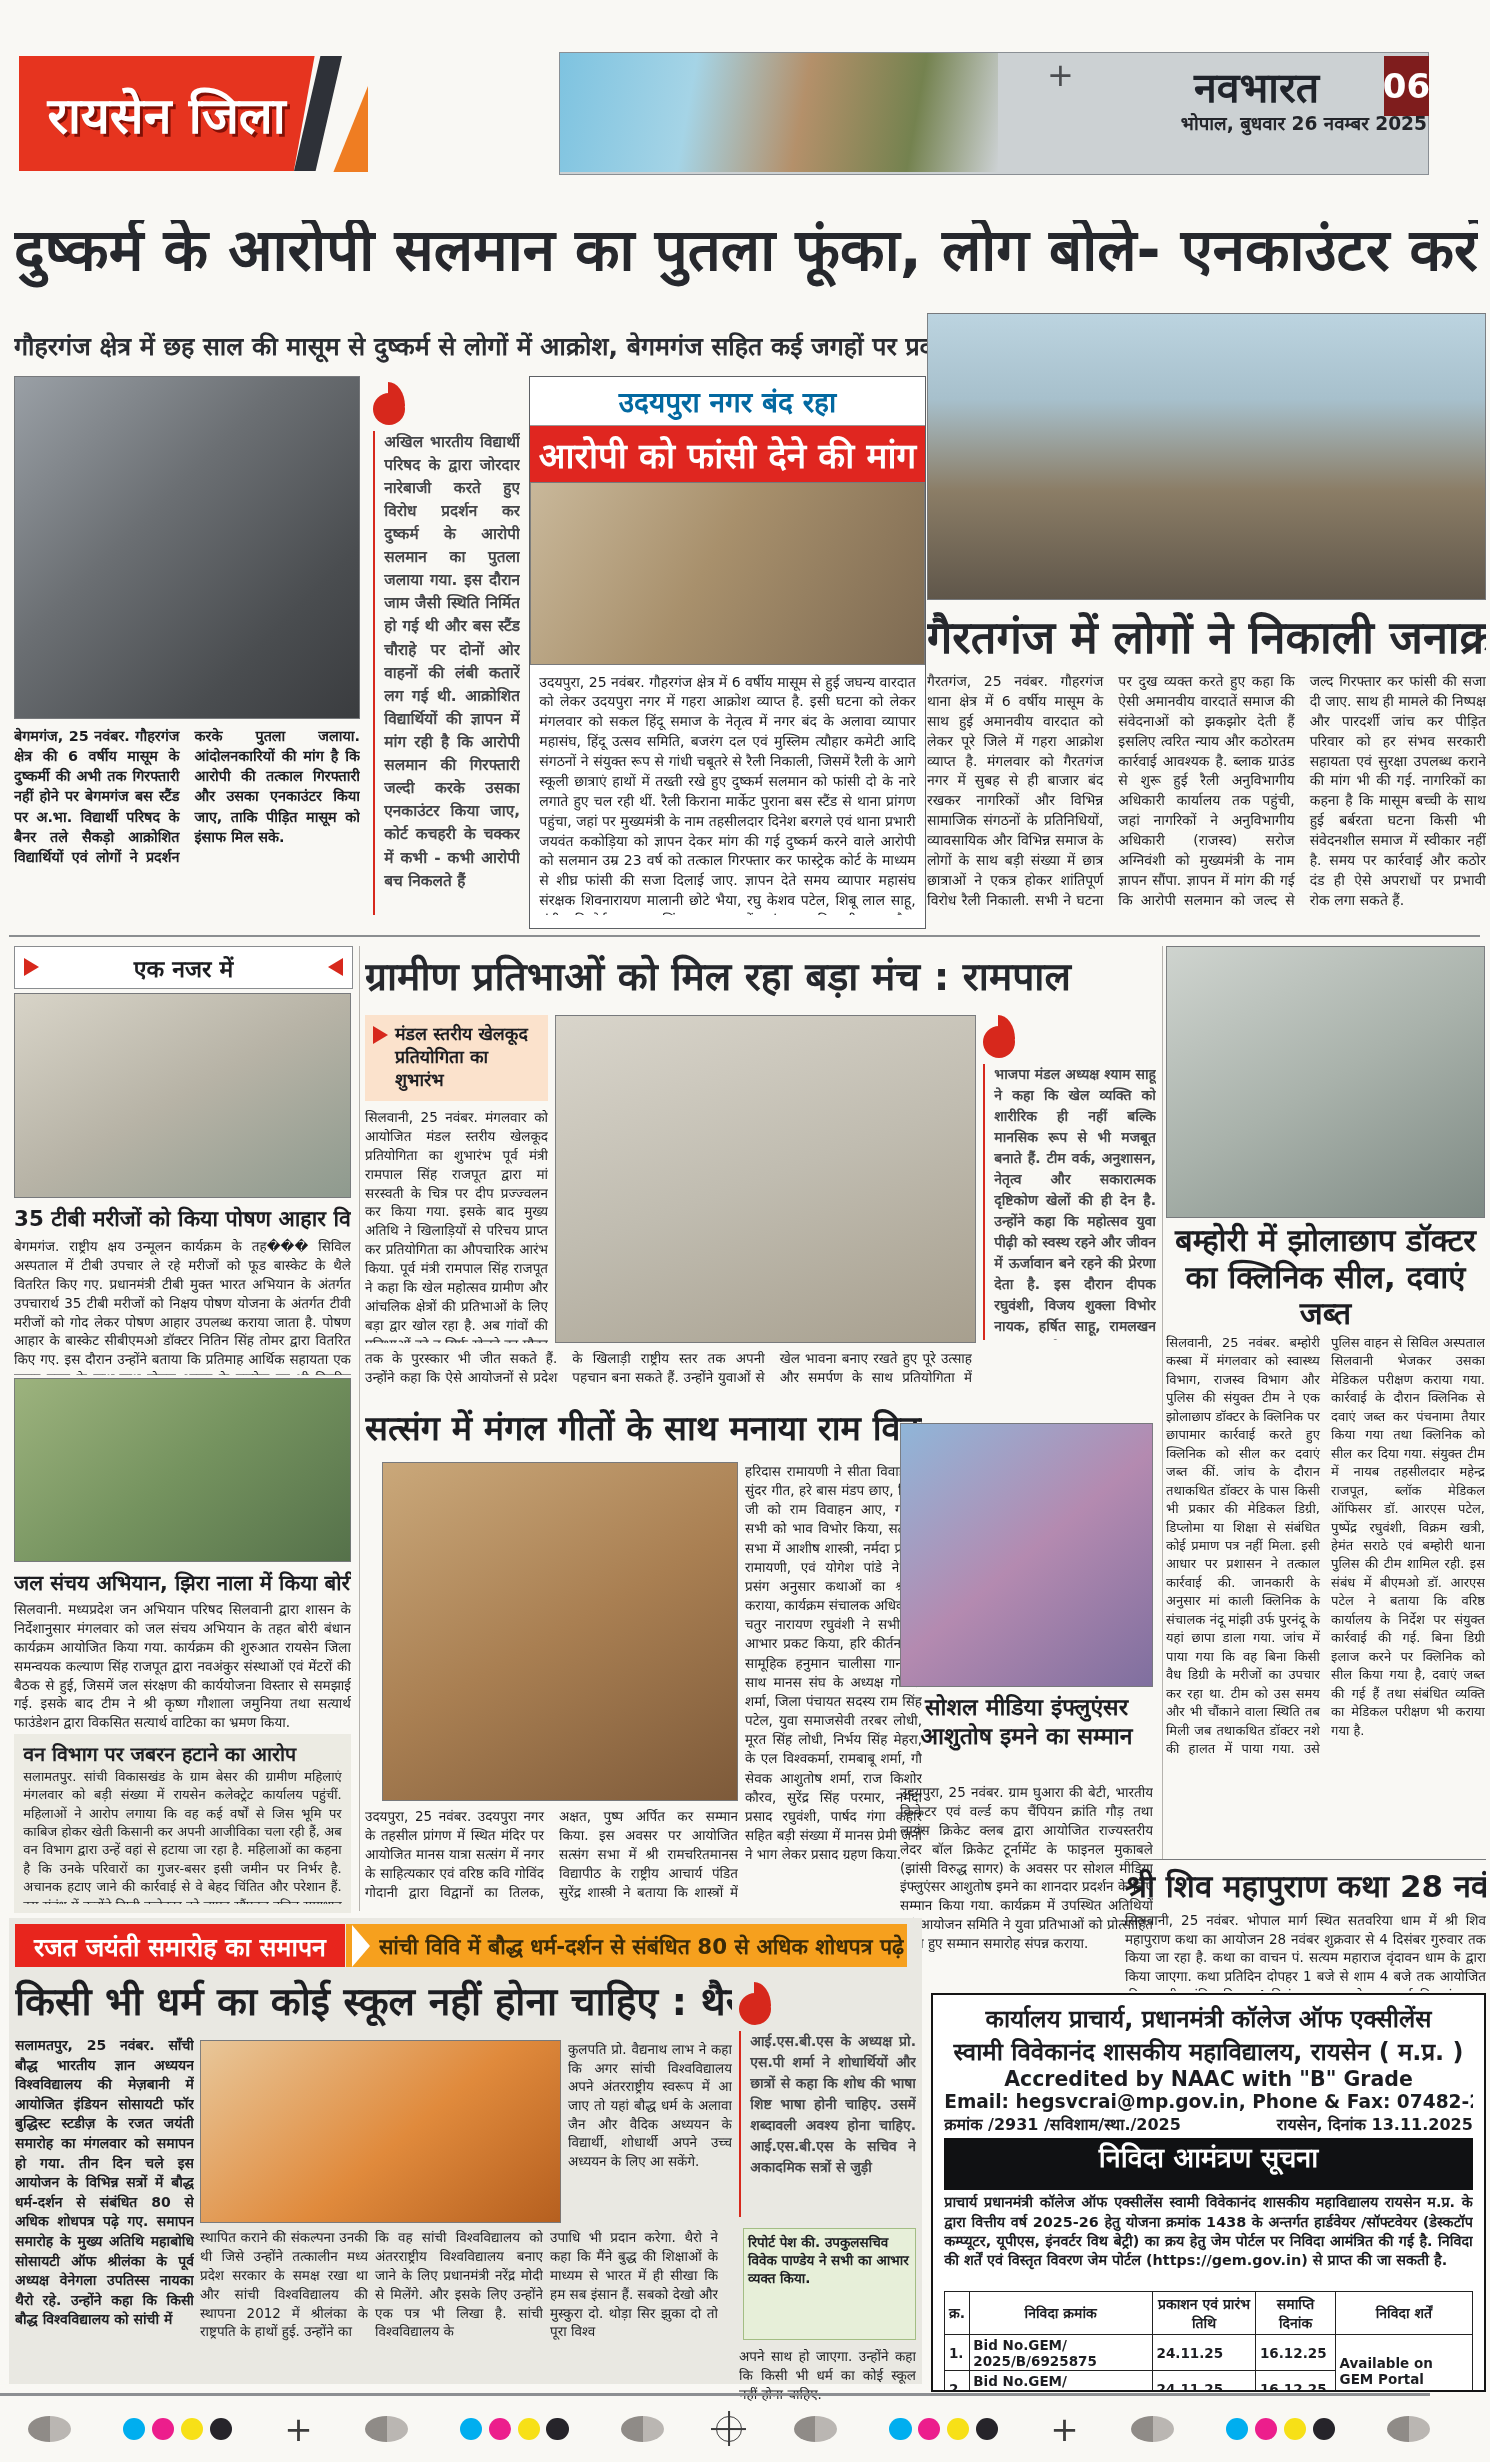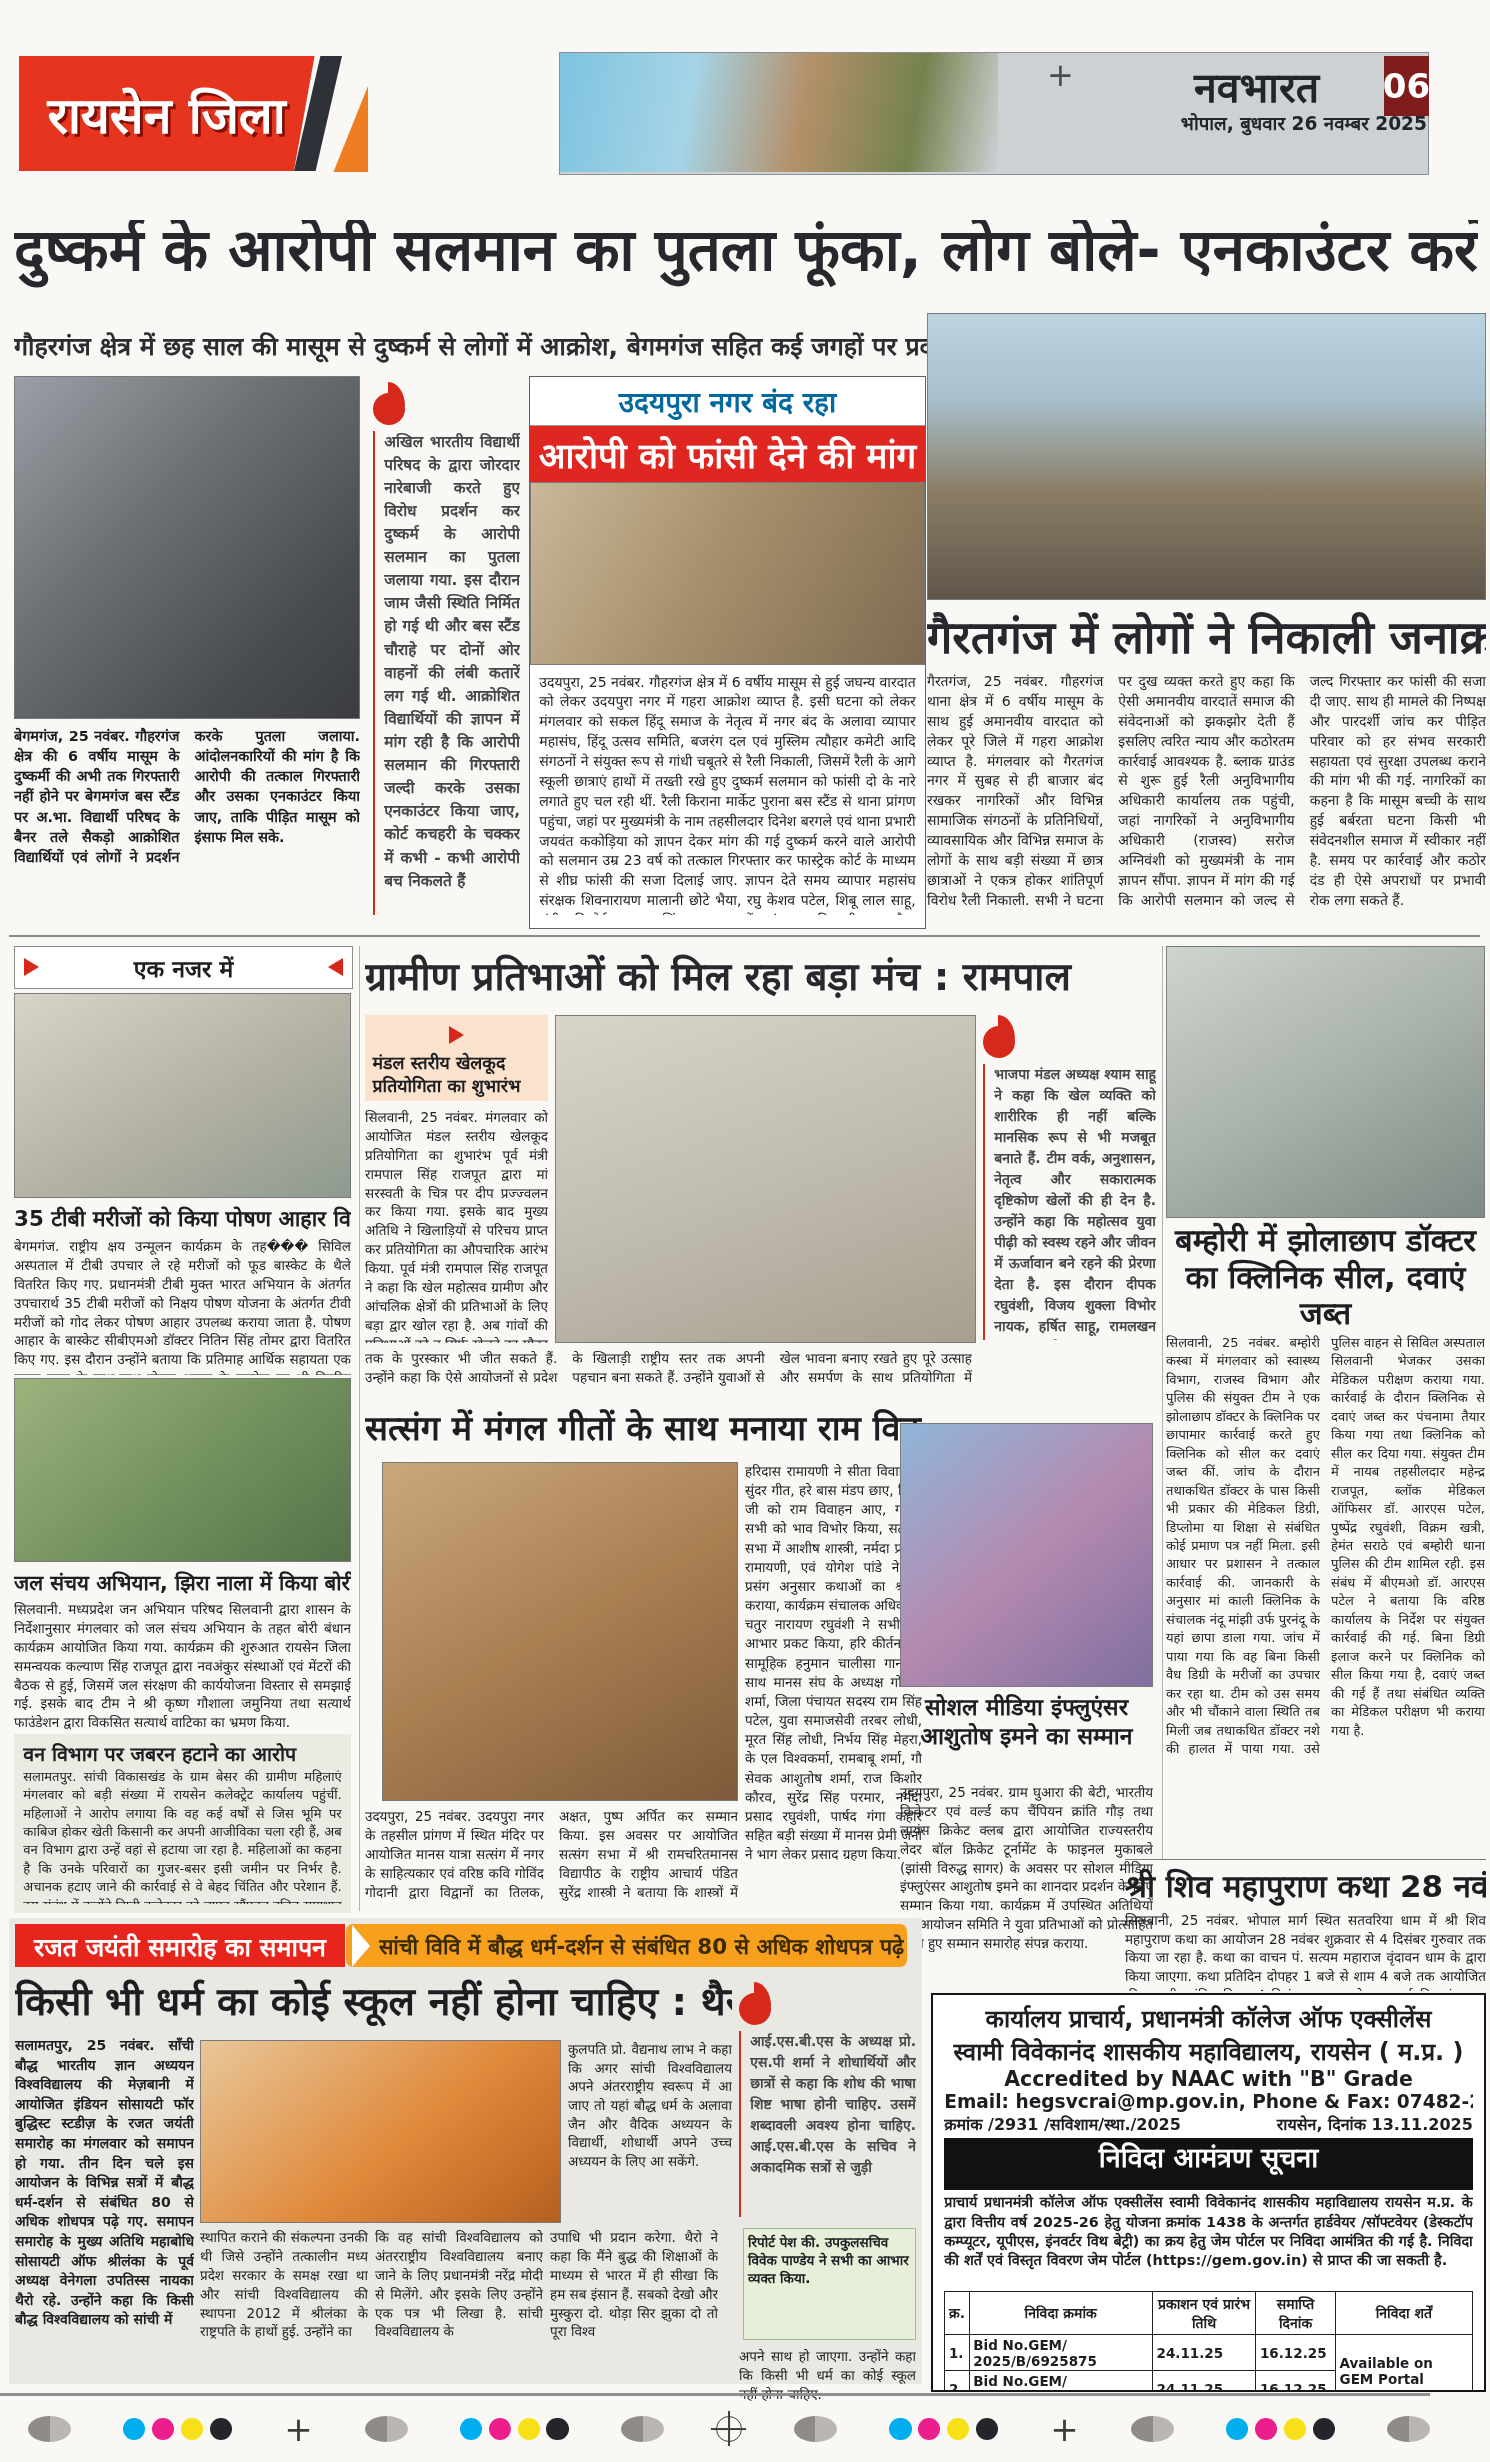--- a/index.html
+++ b/index.html
@@ -94,21 +94,21 @@
   .jal-photo{ left:14px; top:1378px; width:337px; height:184px; }
   .jal-head { left:14px; top:1568px; width:337px; height:28px; font-size:20.5px; font-weight:bold; }
   .jal-body { left:14px; top:1600px; width:337px; height:130px; font-size:13.5px; line-height:1.4; }
   .van-box  { left:14px; top:1734px; width:337px; height:179px; background:#ecebe3; padding:5.6px 9.3px; box-sizing:border-box; }
   .van-head { font-size:19.6px; font-weight:bold; height:28px; overflow:hidden; white-space:nowrap; }
   .van-body { font-size:13px; line-height:1.42; height:136px; overflow:hidden; text-align:justify; }
 
   
   .gr-headline { left:365px; top:948px; width:790px; height:58px; font-size:39px; font-weight:bold; color:#26282d; }
   .gr-subbox { left:365px; top:1015px; width:183px; height:86px; background:#fbe2cc; padding:7.5px; box-sizing:border-box;
-    display:flex; gap:7.5px; align-items:center;flex-direction:column; }
+    display:flex; gap:7.5px; align-items:flex-start; }
   .gr-subbox .txt { font-size:17.7px; font-weight:bold; line-height:1.3; }
   .gr-body  { left:365px; top:1108px; width:183px; height:235px; font-size:13.5px; line-height:1.4; }
   .gr-photo { left:555px; top:1015px; width:421px; height:328px; }
   .gr-quote { left:983px; top:1015px; width:173px; height:328px; }
   .gr-more  { left:365px; top:1349px; width:607px; height:50px; column-count:3; column-gap:15px;
     font-size:13.5px; line-height:1.4; }
   .sat-head { left:365px; top:1404px; width:557px; height:50px; font-size:34px; font-weight:bold; }
   .sat-photo{ left:382px; top:1462px; width:356px; height:339px; }
   .sat-right{ left:745px; top:1462px; width:177px; height:453px; font-size:13.5px; line-height:1.42; }
   .sat-below{ left:365px; top:1807px; width:373px; height:108px; column-count:2; column-gap:15px;
@@ -126,21 +126,21 @@
   .soc-body  { left:900px; top:1783px; width:253px; height:169px; font-size:13.5px; line-height:1.4; }
   .shiv-rule { left:1125px; top:1859px; width:361px; height:0.9px; background:#77797c; }
   .shiv-head { left:1125px; top:1864px; width:361px; height:45px; font-size:31px; font-weight:bold; }
   .shiv-body { left:1125px; top:1911px; width:361px; height:80px; font-size:13.5px; line-height:1.38; }
 
   
   .th-bg { left:9.3px; top:1918px; width:913px; height:466px; background:#e9e8e2; }
   .rajat-banner { left:15px; top:1924px; width:330px; height:43px; background:#e8251d; color:#fff;
     font-size:25px; font-weight:bold; }
   .sanchi-strip { left:346px; top:1924px; width:561px; height:43px; background:#f6a01e; color:#3a2a08;
-    font-size:21.4px; font-weight:bold; position:absolute; display:flex; align-items:center; gap:9.3px; padding-left:5.6px; box-sizing:border-box;border-radius:7px; }
+    font-size:21.4px; font-weight:bold; position:absolute; display:flex; align-items:center; gap:9.3px; padding-left:5.6px; box-sizing:border-box; }
   .notch { width:0; height:0; border-left:18.6px solid #fff;
     border-top:21.4px solid transparent; border-bottom:21.4px solid transparent; }
   .th-head { left:15px; top:1973px; width:717px; height:58px; font-size:39px; font-weight:bold; text-align:center; }
   .th-intro{ left:15px; top:2036px; width:179px; height:341px; font-size:14px; font-weight:bold; line-height:1.4; }
   .th-photo{ left:200px; top:2040px; width:361px; height:183px; }
   .th-vc   { left:568px; top:2040px; width:164px; height:183px; font-size:13.5px; line-height:1.38; }
   .th-quote{ left:739px; top:1982px; width:177px; height:240px; }
   .th-green{ left:743px; top:2228px; width:173px; height:112px; background:#e7efd9; border:0.9px solid #a3bd84;
     padding:4px; box-sizing:border-box; font-size:13.5px; font-weight:bold; line-height:1.35; overflow:hidden; }
   .th-col  { top:2228px; width:168px; height:149px; font-size:13.5px; line-height:1.4; }

